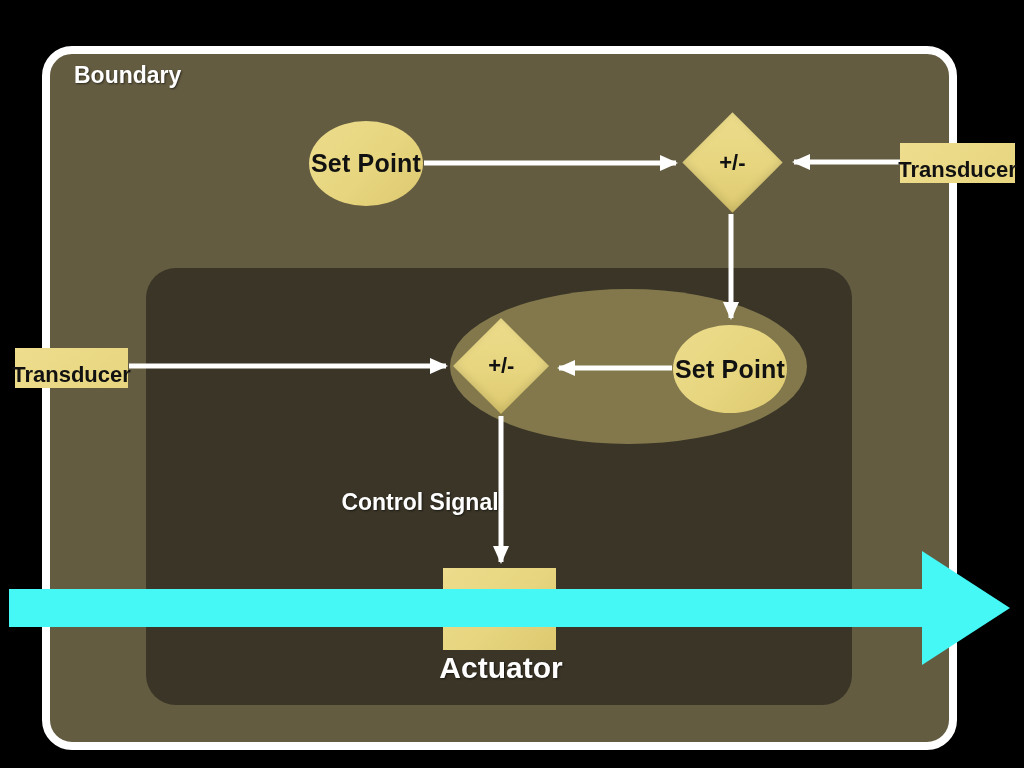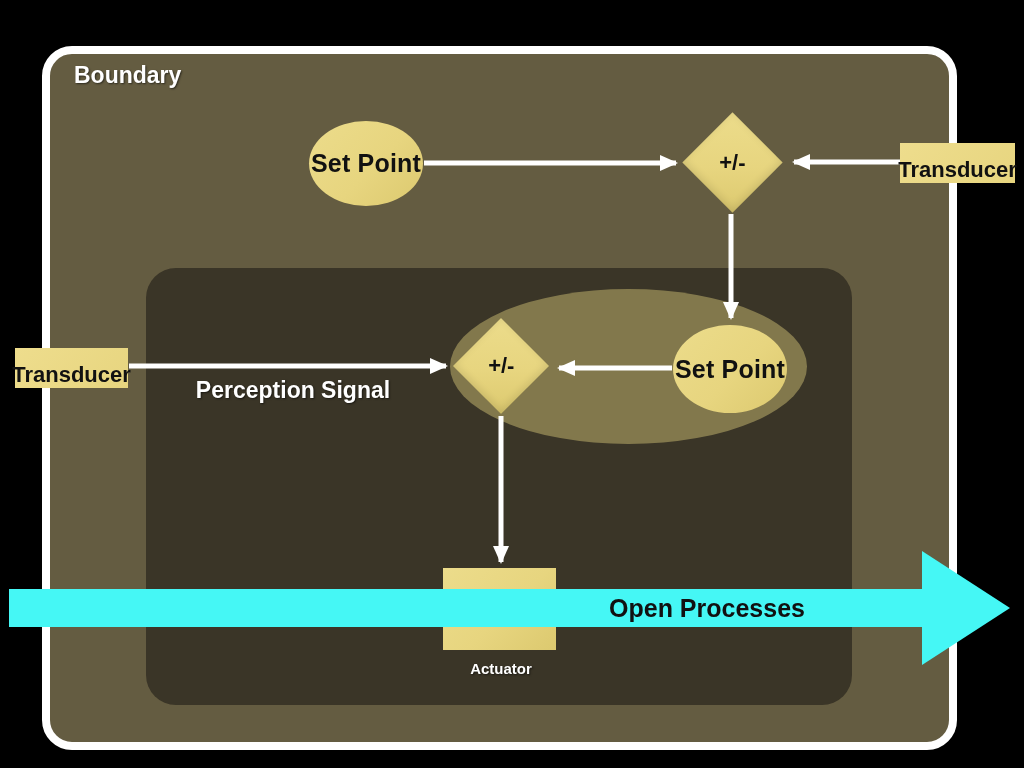--- a/index.html
+++ b/index.html
@@ -95,31 +95,30 @@
   </div>
 
   <div class="tag" style="left:900px;top:143px;width:115px;height:40px;">
     <span>Transducer</span>
   </div>
 
   <div class="tag" style="left:15px;top:348px;width:113px;height:40px;">
     <span>Transducer</span>
   </div>
 
-  <div class="white-text centered" style="left:293px;top:390px;font-size:23px;font-weight:600;">Perception Signal</div>
 
   <div class="node diamond z4" style="left:467px;top:332px;width:68px;height:68px;">
     <span class="diamond-inner">+/-</span>
   </div>
 
   <div class="node ellipse z4" style="left:673px;top:325px;width:114px;height:88px;">
     <span class="node-label">Set Point</span>
   </div>
 
+  <div class="white-text centered" style="left:420px;top:502px;font-size:23px;font-weight:600;">Control Signal</div>
 
   <div class="node z4" style="left:443px;top:568px;width:113px;height:82px;"></div>
-  <div class="white-text centered" style="left:501px;top:668px;font-size:15px;font-weight:600;z-index:9;">Actuator</div>
+  <div class="white-text centered" style="left:501px;top:668px;font-size:30px;font-weight:600;z-index:9;">Actuator</div>
 
   <div class="open-shaft"></div>
   <div class="open-head"></div>
-  <div class="open-label">Open Processes</div>
 
 </div>
 
 </body></html>

